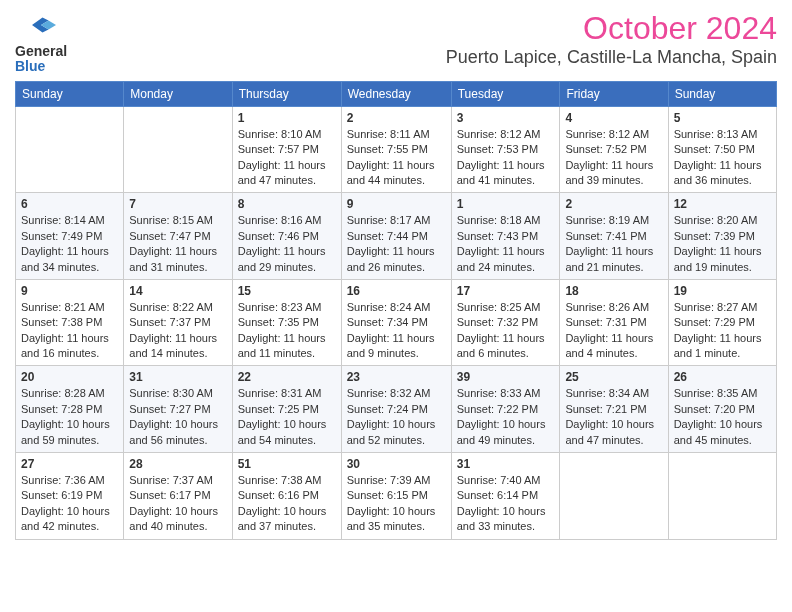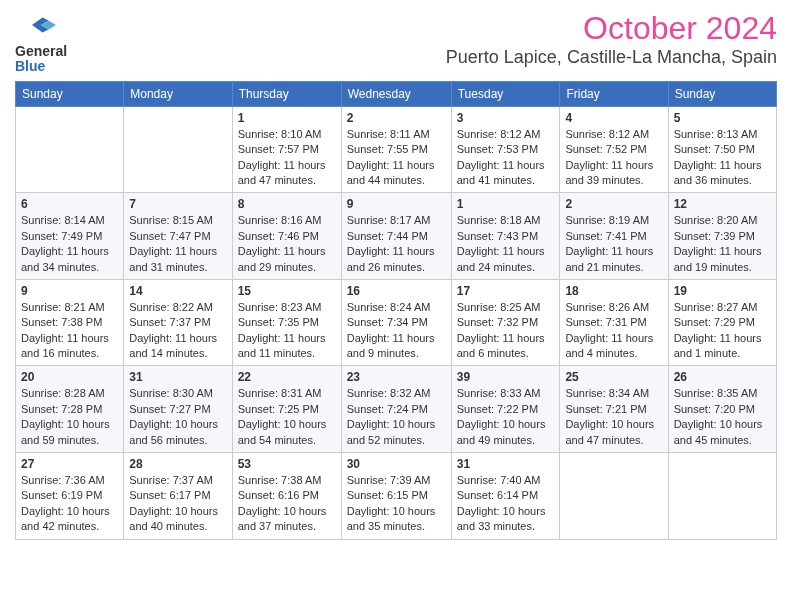--- a/index.html
+++ b/index.html
@@ -246,21 +246,21 @@
         <tr>
           <td>
             <span class="day-number">27</span>
             <div class="day-info">Sunrise: 7:36 AM<br>Sunset: 6:19 PM<br>Daylight: 10 hours and 42 minutes.</div>
           </td>
           <td>
             <span class="day-number">28</span>
             <div class="day-info">Sunrise: 7:37 AM<br>Sunset: 6:17 PM<br>Daylight: 10 hours and 40 minutes.</div>
           </td>
           <td>
-            <span class="day-number">53</span>
+            <span class="day-number">51</span>
             <div class="day-info">Sunrise: 7:38 AM<br>Sunset: 6:16 PM<br>Daylight: 10 hours and 37 minutes.</div>
           </td>
           <td>
             <span class="day-number">30</span>
             <div class="day-info">Sunrise: 7:39 AM<br>Sunset: 6:15 PM<br>Daylight: 10 hours and 35 minutes.</div>
           </td>
           <td>
             <span class="day-number">31</span>
             <div class="day-info">Sunrise: 7:40 AM<br>Sunset: 6:14 PM<br>Daylight: 10 hours and 33 minutes.</div>
           </td>

